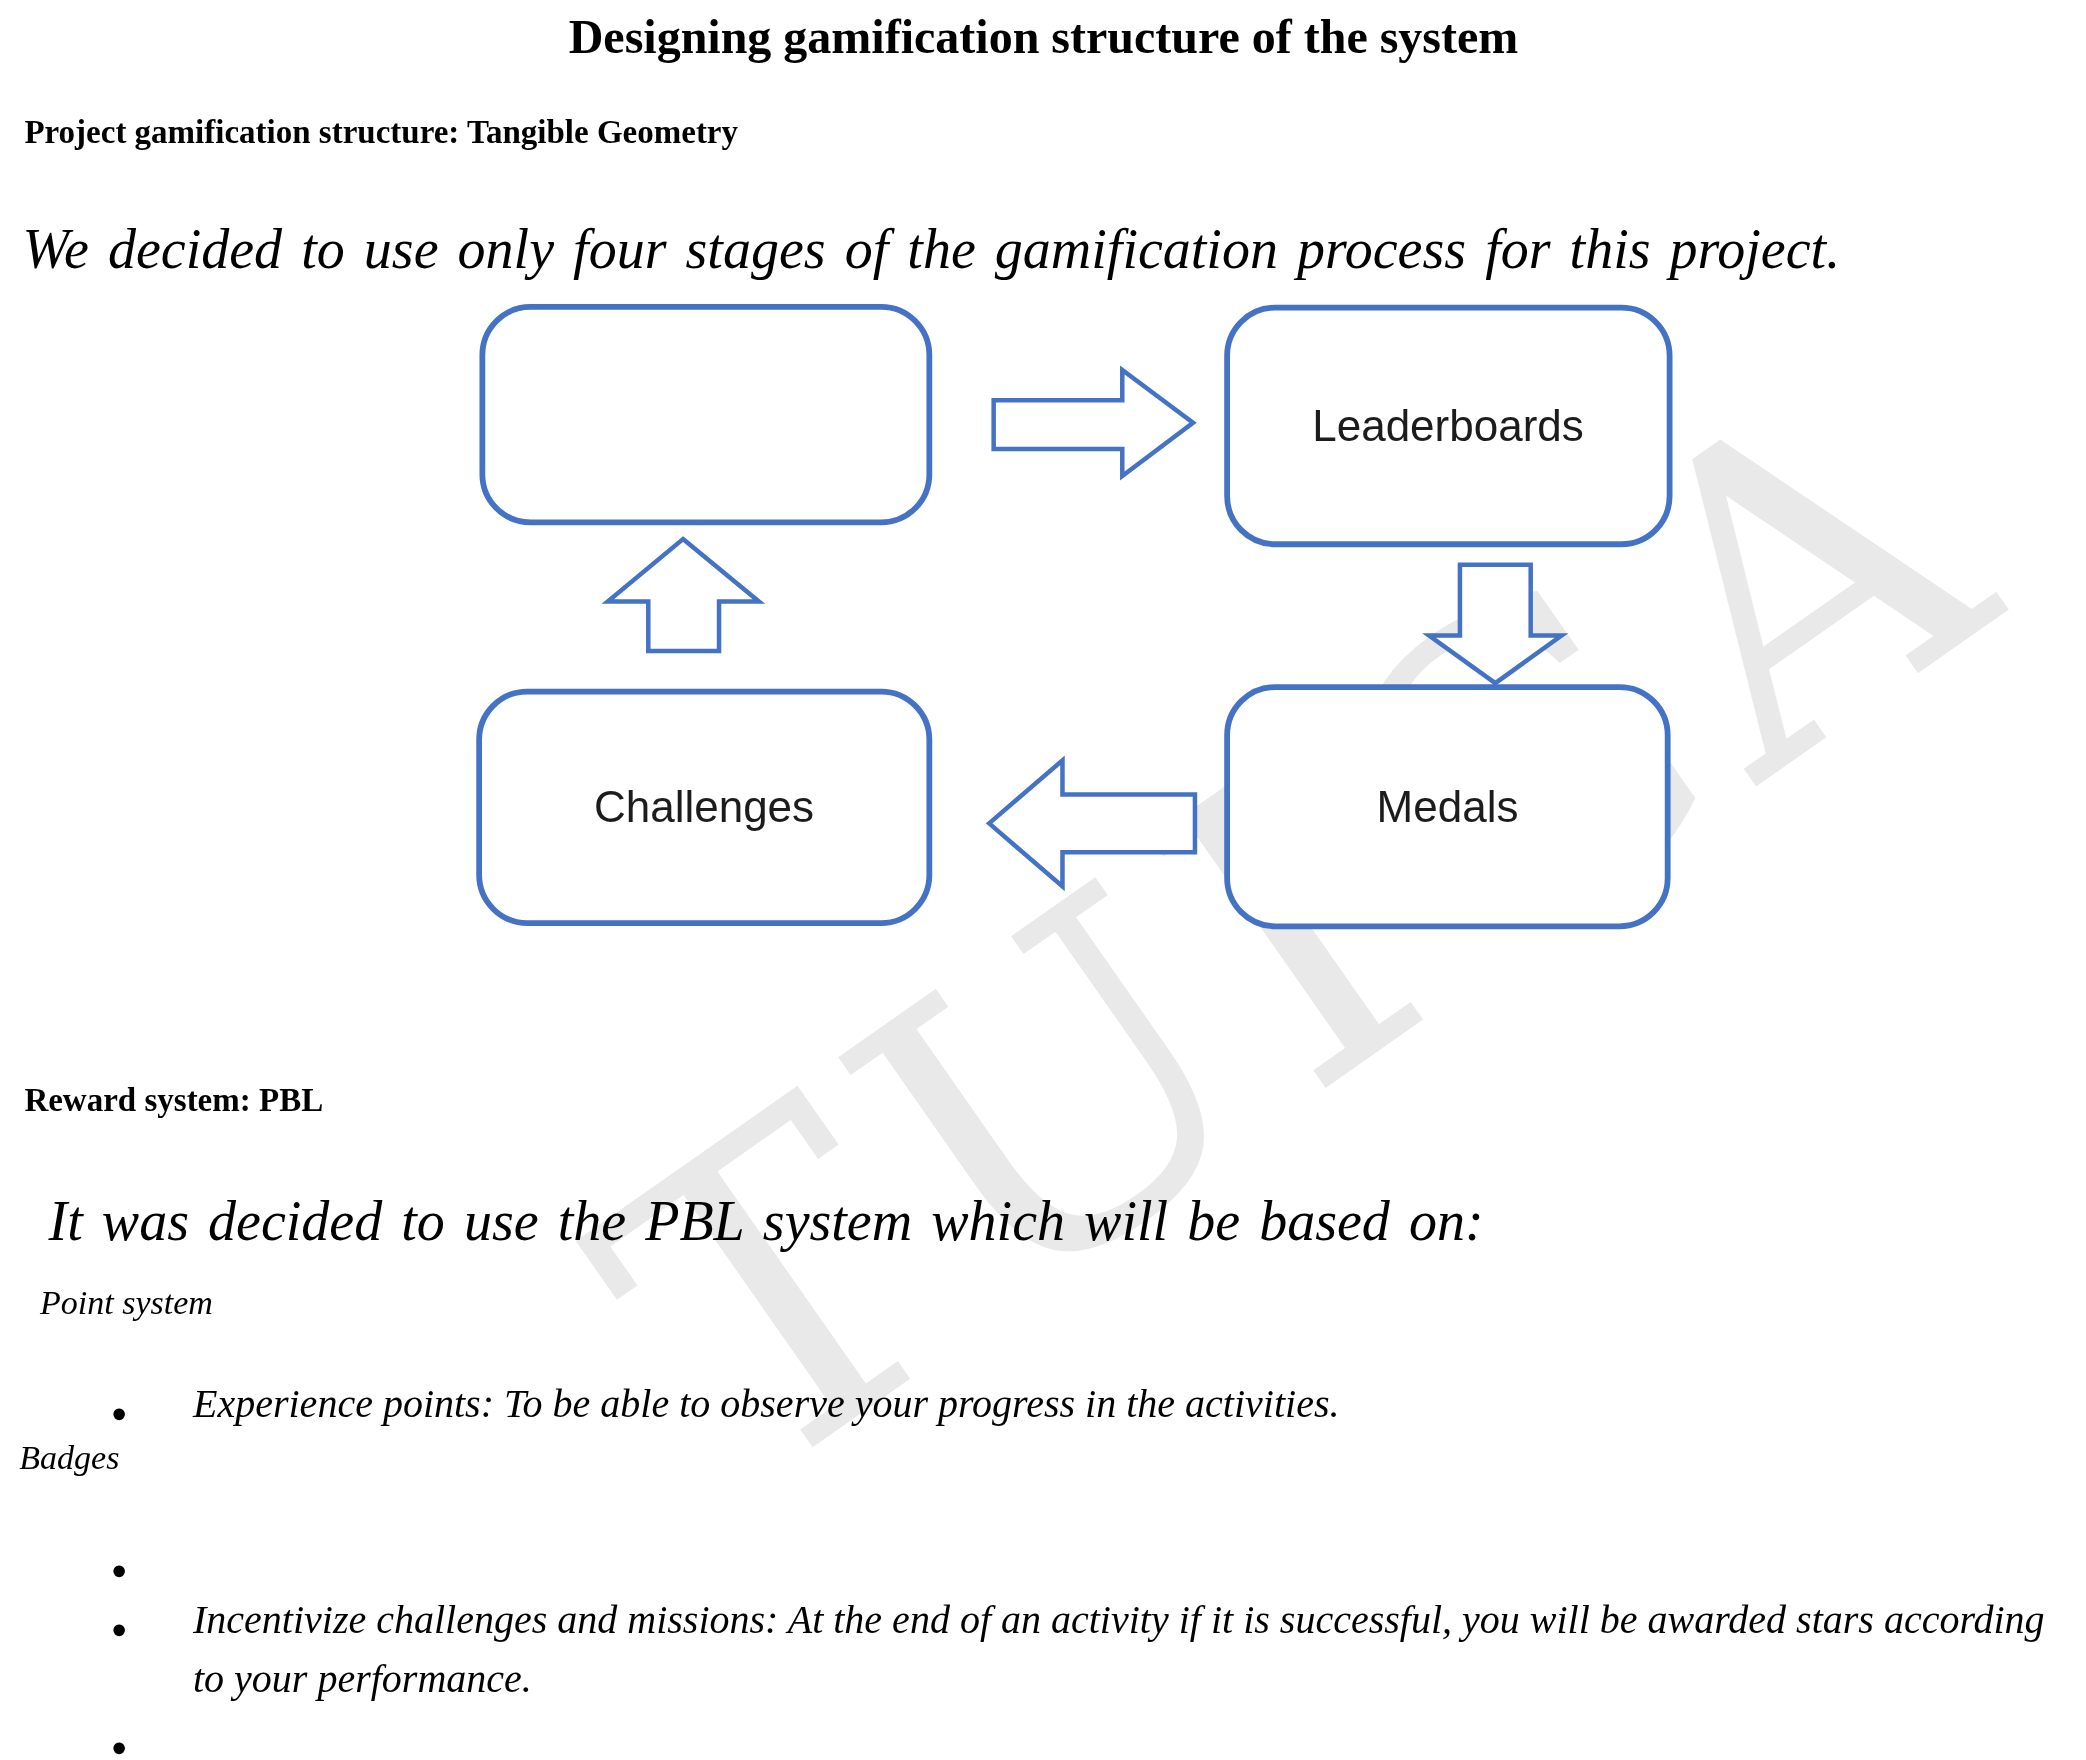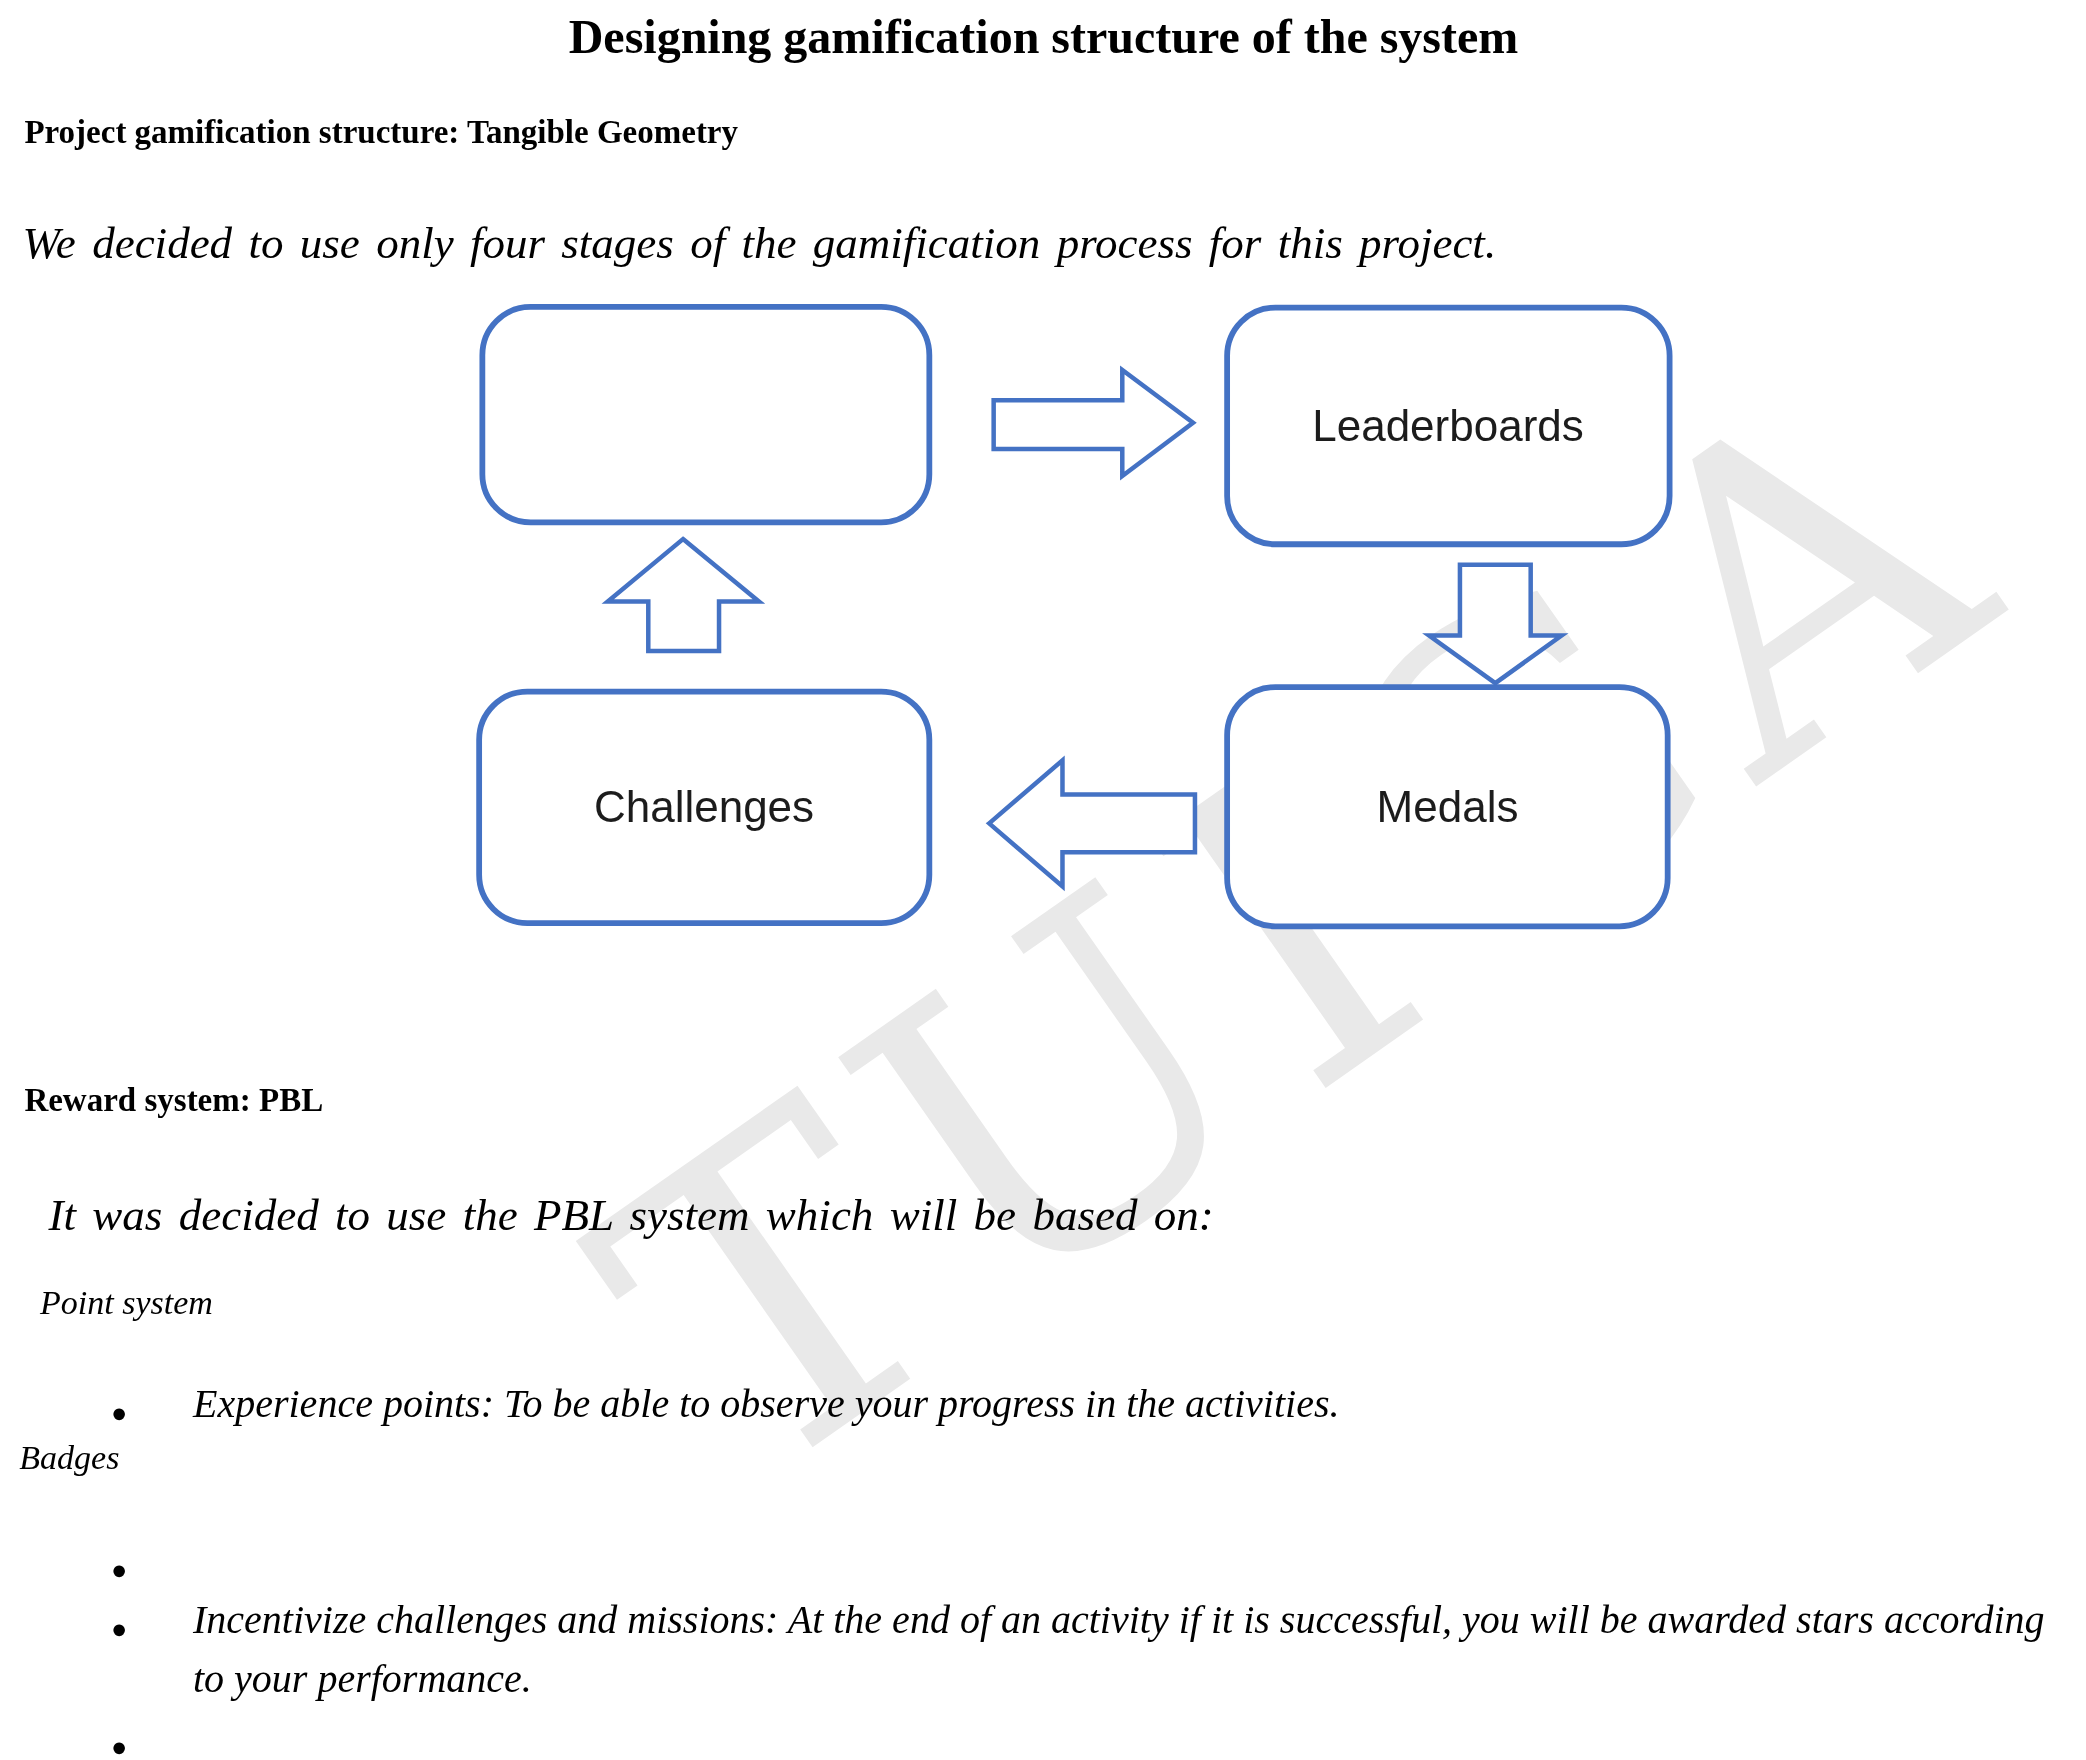--- a/index.html
+++ b/index.html
@@ -36,21 +36,21 @@
   }
   .h2 {
     position:absolute; left:24.4px;
     font-size:33px; font-weight:bold;
     z-index:2; white-space:nowrap;
   }
   #h2-structure { top:114px; }
   #h2-reward   { top:1082px; }
   .intro {
     position:absolute; left:22.5px;
-    font-style:italic; font-size:45px;
+    font-style:italic; font-size:56px;
     word-spacing:5.1px;
     z-index:2; white-space:nowrap;
   }
   #intro-structure { top:217px; }
   #intro-reward    { top:1189px;margin-left:26px; }
   .sublabel {
     position:absolute;
     font-style:italic; font-size:34px;
     z-index:2; white-space:nowrap;
   }

